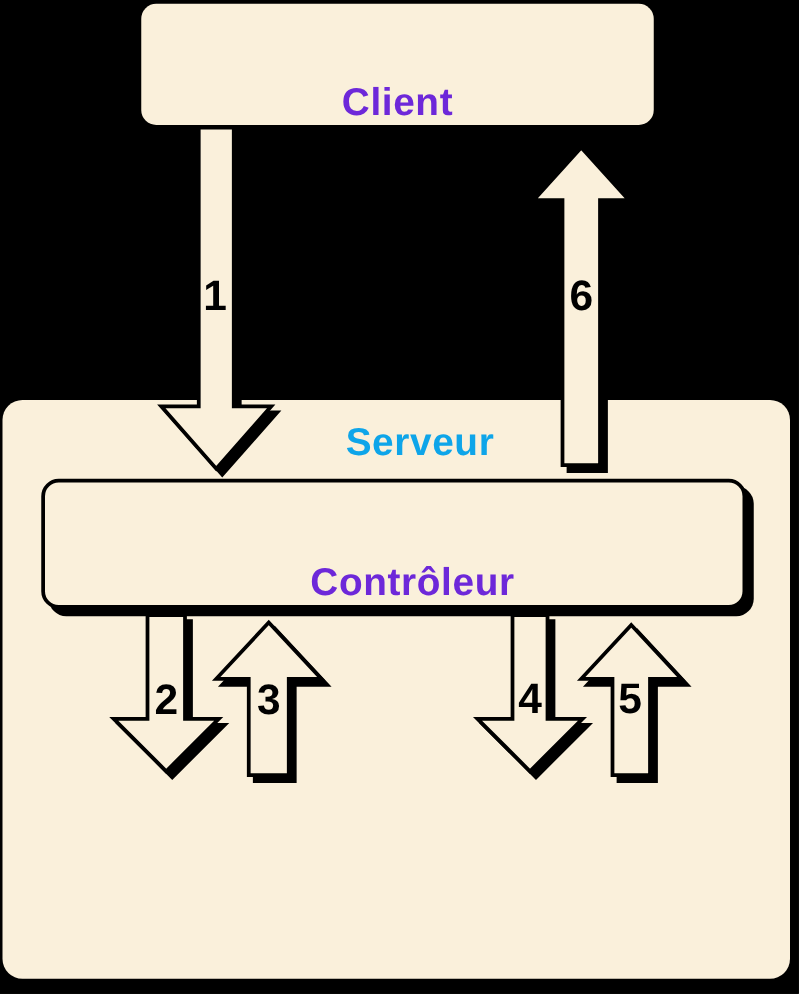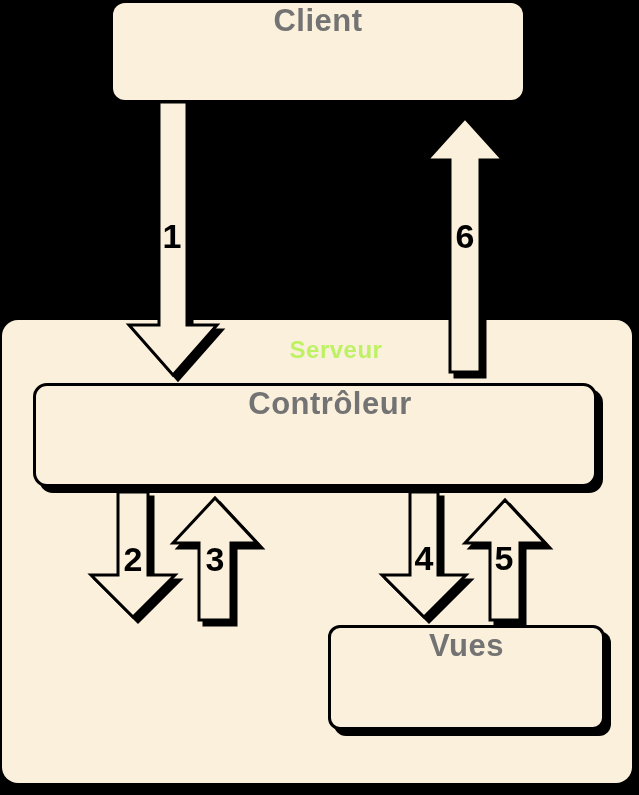--- a/index.html
+++ b/index.html
@@ -1,33 +1,33 @@
 <!DOCTYPE html>
 <html><head>
 <meta charset="utf-8">
 <style>
   html,body{margin:0;padding:0;background:#000;}
   .stage{
     position:relative;width:639px;height:795px;background:#000;overflow:hidden;
     font-family:"Liberation Sans","DejaVu Sans",sans-serif;
   }
   .node{
-    position:absolute;background:#FAF0DB;color:#737373;
-    display:flex;align-items:flex-start;justify-content:center;
+    position:absolute;background:#FAF0DB;color:#6d28d9;
+    display:flex;align-items:flex-end;justify-content:center;
     font-size:31px;font-weight:600;box-sizing:border-box;
     letter-spacing:0.5px;
   }
   .client{left:113px;top:3px;width:410px;height:97px;border-radius:12px;}
   .server{
     position:absolute;left:2px;top:320px;width:630px;height:463px;
     border-radius:16px;background:#FAF0DB;
   }
   .server-label{
     position:absolute;left:336px;top:336px;transform:translateX(-50%);
-    font-size:24px;font-weight:600;color:#bef264;letter-spacing:0.5px;
+    font-size:31px;font-weight:600;color:#0ea5e9;letter-spacing:0.5px;
   }
   .bordered{border:3px solid #000;box-shadow:6px 6px 0 #000;}
   .controller{left:33px;top:383px;width:564px;height:104px;border-radius:14px;padding-left:30px;}
   .models{left:38px;top:625px;width:270px;height:105px;border-radius:12px;}
   .views{left:328px;top:625px;width:277px;height:105px;border-radius:12px;}
   svg.arrows{position:absolute;left:0;top:0;width:639px;height:795px;pointer-events:none;}
   .arrow{fill:#FAF0DB;stroke:#000;stroke-width:3;stroke-linejoin:miter;}
   .num{
     font-family:"Liberation Sans","DejaVu Sans",sans-serif;
     font-weight:bold;font-size:34px;fill:#000;text-anchor:middle;
@@ -43,23 +43,20 @@
 
   <div class="node client">
     <span>Client</span>
   </div>
 
   <div class="node bordered controller">
     <span>Contrôleur</span>
   </div>
 
 
-  <div class="node bordered views">
-    <span>Vues</span>
-  </div>
 
   <svg class="arrows" viewBox="0 0 639 795">
     <defs>
       <filter id="sh" x="-30%" y="-30%" width="170%" height="170%">
         <feOffset in="SourceAlpha" dx="5" dy="5" result="off"></feOffset>
         <feFlood flood-color="#000000" result="fl"></feFlood>
         <feComposite in="fl" in2="off" operator="in" result="shadow"></feComposite>
         <feMerge>
           <feMergeNode in="shadow"></feMergeNode>
           <feMergeNode in="SourceGraphic"></feMergeNode>

